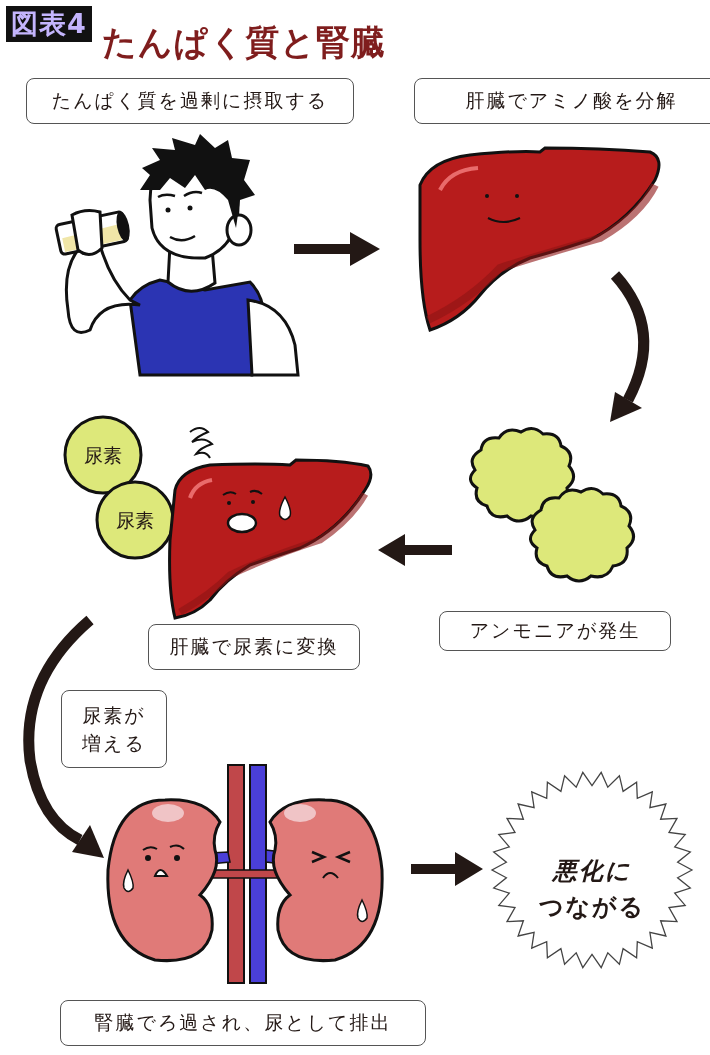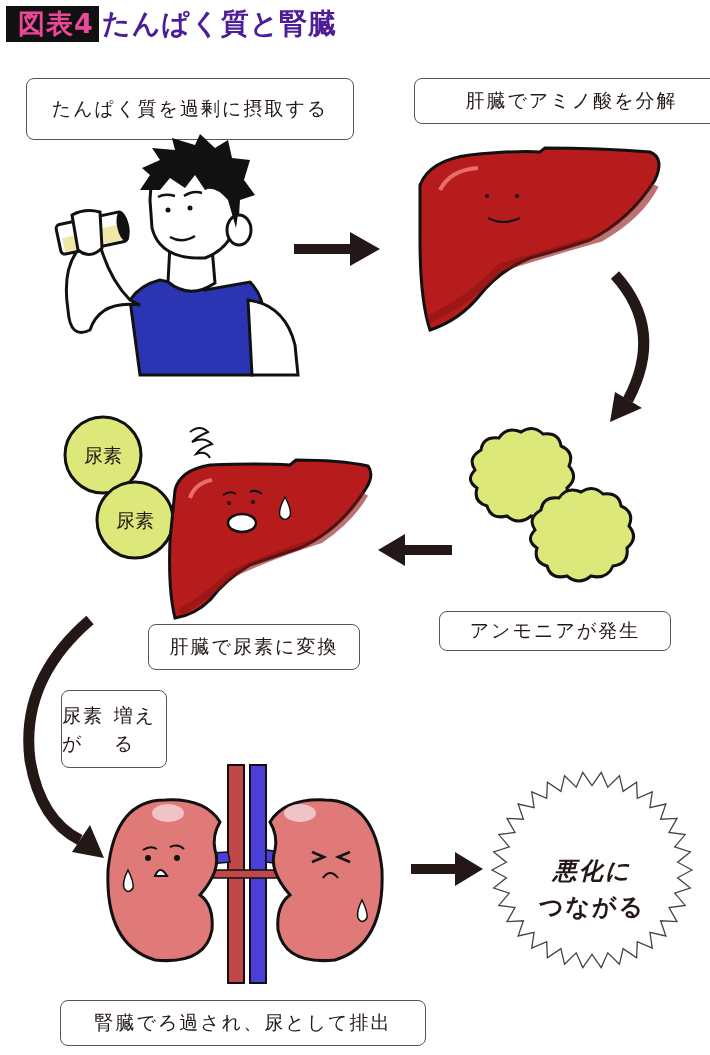--- a/index.html
+++ b/index.html
@@ -1,51 +1,51 @@
 <!DOCTYPE html>
 <html><head>
 <meta charset="utf-8">
 <style>
   html, body { margin:0; padding:0; background:#ffffff; }
   body { width:710px; height:1055px; position:relative; overflow:hidden;
          font-family:"DejaVu Sans", sans-serif; color:#231815; }
   .abs { position:absolute; }
   .title-badge { left:6px; top:6px; width:86px; height:36px; background:#111;
-                 color:#ec4899; font-size:27px; font-weight:bold; line-height:36px;
-                 text-align:center; letter-spacing:1px;padding-left:7px; }
-  .title-text { left:102px; top:6px; height:36px; line-height:36px; font-size:28px;
-                font-weight:bold; color:#4c1d95; letter-spacing:1px; }
+                 color:#c4b5fd; font-size:27px; font-weight:bold; line-height:36px;
+                 text-align:center; letter-spacing:1px; }
+  .title-text { left:102px; top:24px; height:36px; line-height:36px; font-size:34px;
+                font-weight:bold; color:#7f1d1d; letter-spacing:1px; }
   .label-box { border:1.5px solid #555; border-radius:8px; background:#fff;
                font-size:19px; color:#231815; display:flex; align-items:center;
                justify-content:center; letter-spacing:2px; box-sizing:border-box; }
   .center-text { position:absolute; left:0; right:0; text-align:center;
                  font-size:24px; font-weight:bold; line-height:34px; color:#231815;
                  letter-spacing:2px; }
   .urea-text { font-size:19px; fill:#231815; font-family:"DejaVu Sans", sans-serif; }
   svg { position:absolute; left:0; top:0; overflow:visible; }
 </style>
 </head>
 <body>
 
 <div class="abs title-badge">図表4</div>
 <div class="abs title-text">たんぱく質と腎臓</div>
 
-<div class="abs label-box" style="left:26px;top:78px;width:328px;height:62px;">
+<div class="abs label-box" style="left:26px;top:78px;width:328px;height:46px;">
   <span>たんぱく質を過剰に摂取する</span>
 </div>
 <div class="abs label-box" style="left:414px;top:78px;width:315px;height:46px;">
   <span>肝臓でアミノ酸を分解</span>
 </div>
 <div class="abs label-box" style="left:439px;top:611px;width:232px;height:40px;">
   <span>アンモニアが発生</span>
 </div>
 <div class="abs label-box" style="left:148px;top:624px;width:212px;height:46px;">
   <span>肝臓で尿素に変換</span>
 </div>
-<div class="abs label-box" style="left:61px;top:690px;width:106px;height:78px;flex-direction:row;line-height:28px;">
+<div class="abs label-box" style="left:61px;top:690px;width:106px;height:78px;flex-direction:column;line-height:28px;">
   <span>尿素が</span>
   <span>増える</span>
 </div>
 <div class="abs label-box" style="left:60px;top:1000px;width:366px;height:46px;align-items:center;">
   <span>腎臓でろ過され、尿として排出</span>
 </div>
 
 <svg width="710" height="1055" viewBox="0 0 710 1055">
   <defs>
     <marker id="ah" viewBox="0 0 10 10" refX="5" refY="5" markerWidth="3" markerHeight="3" orient="auto">

